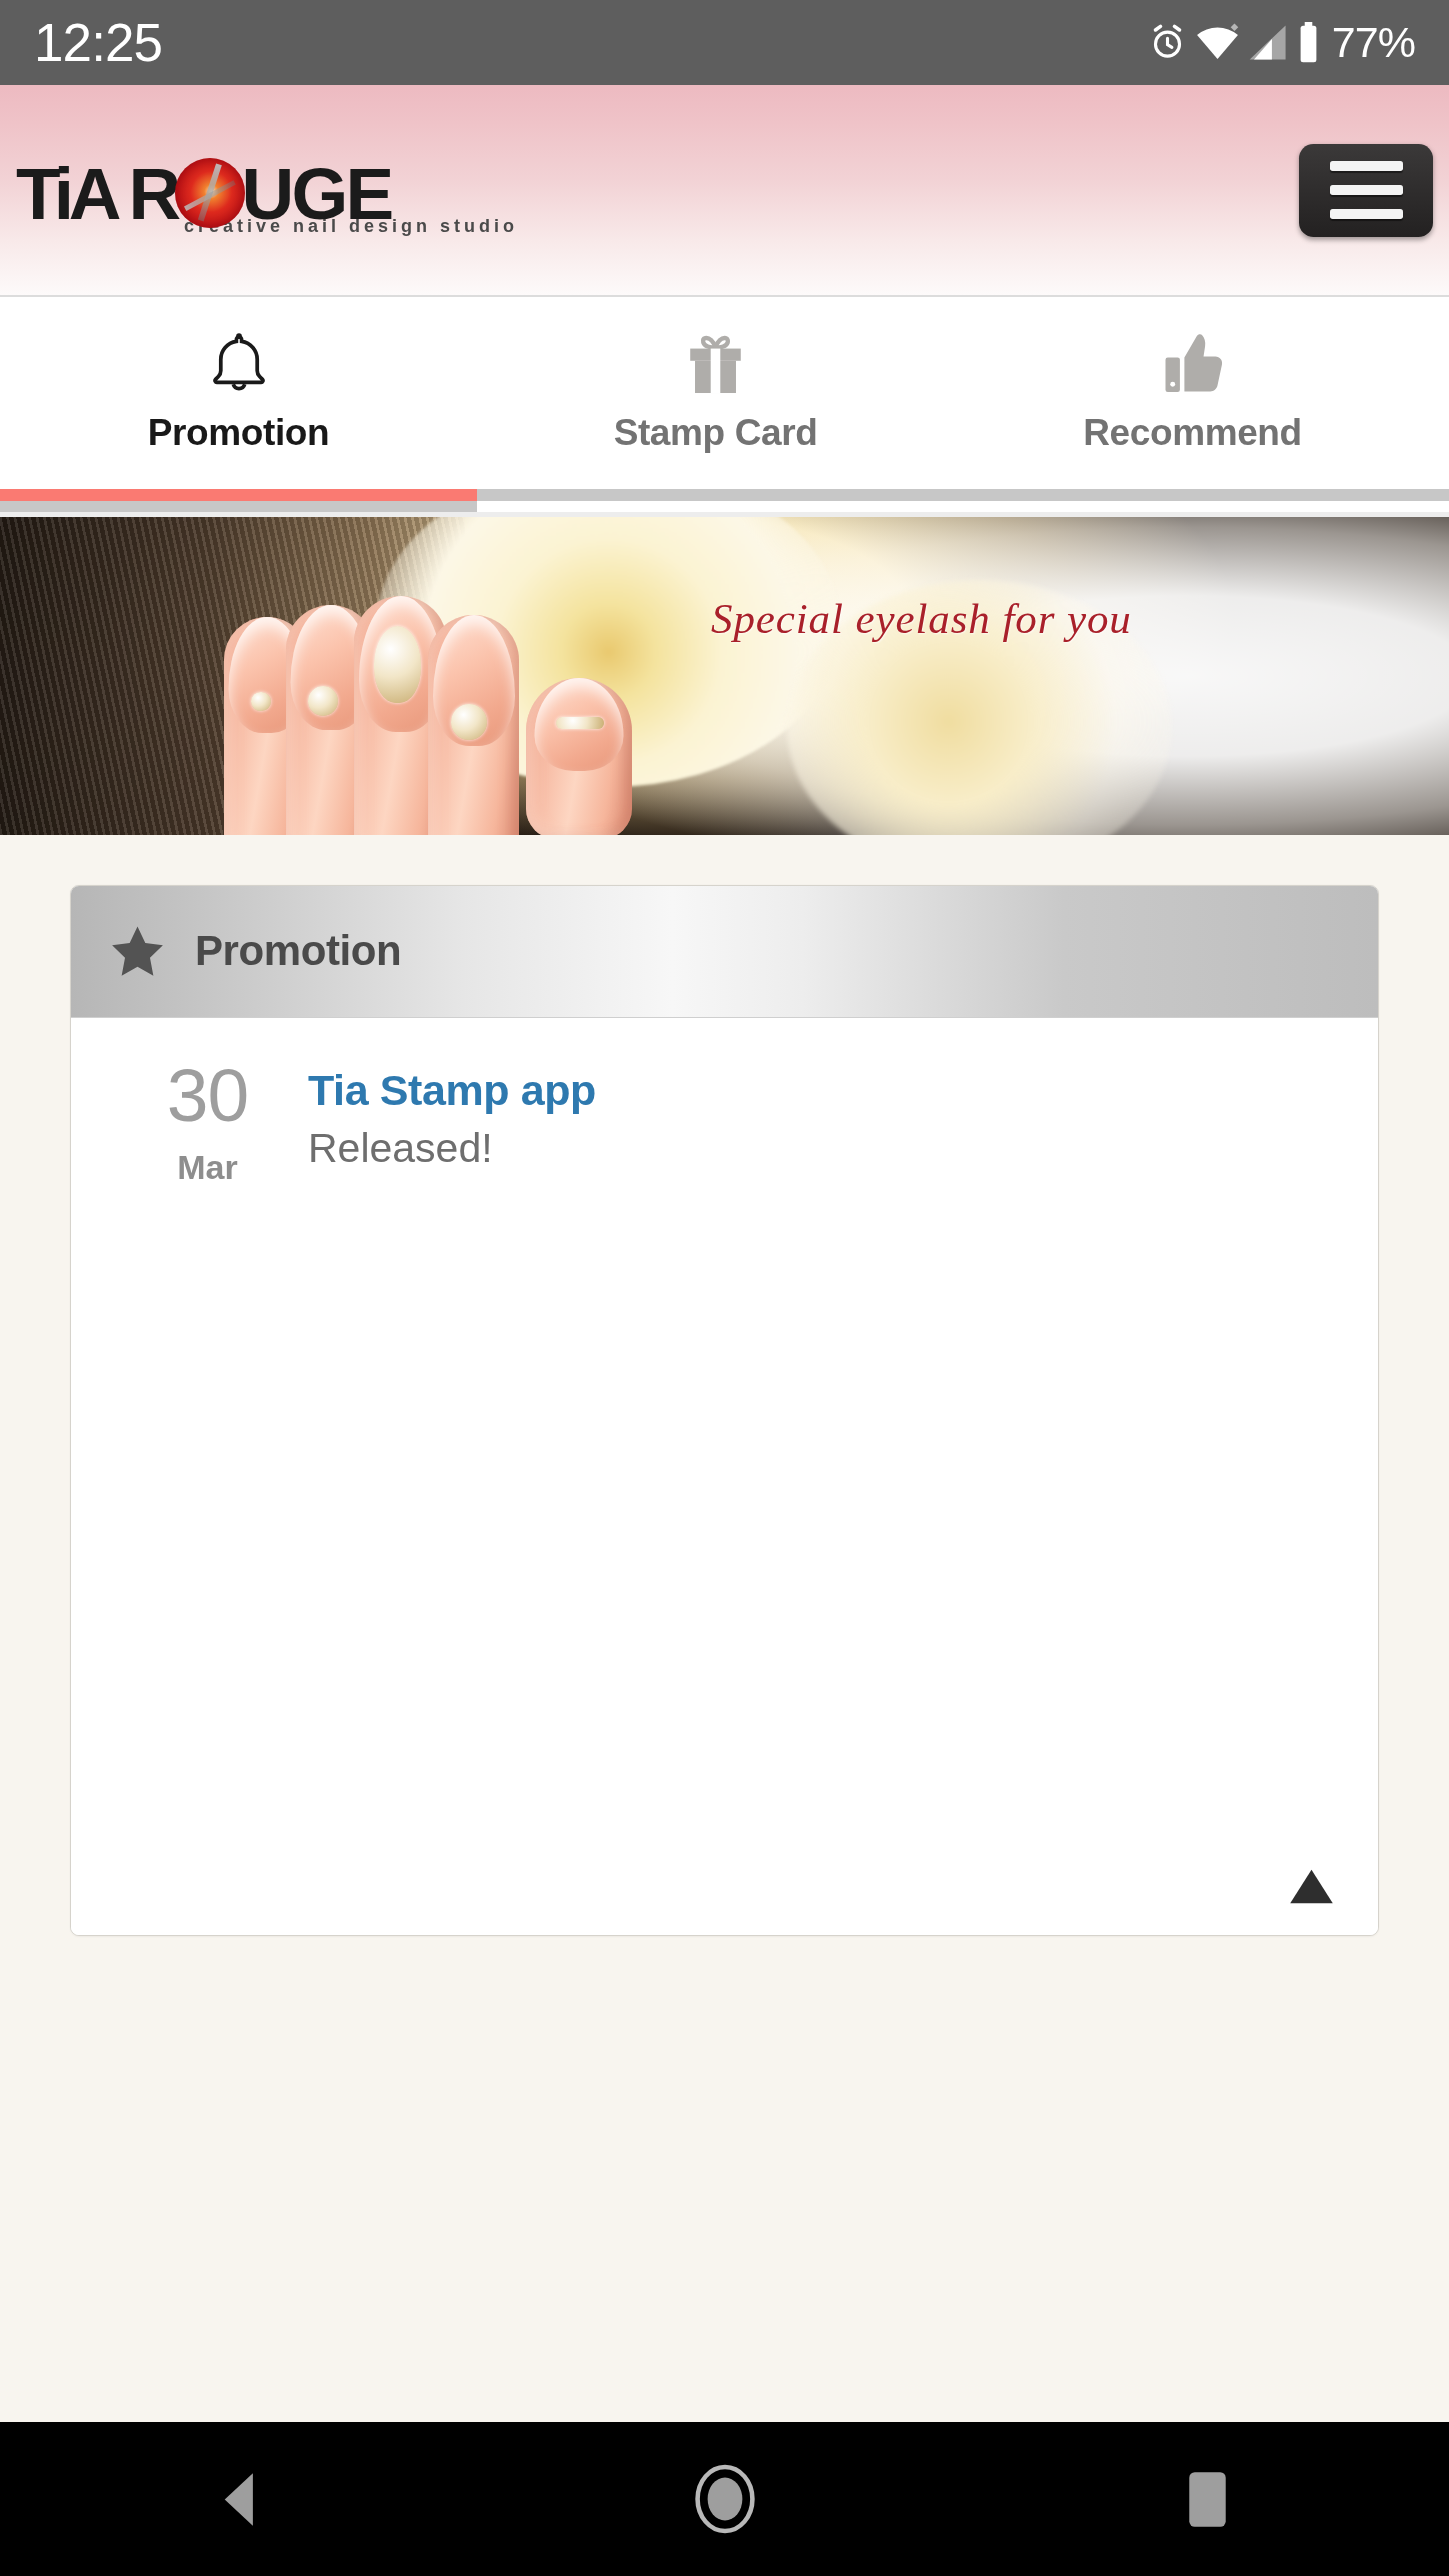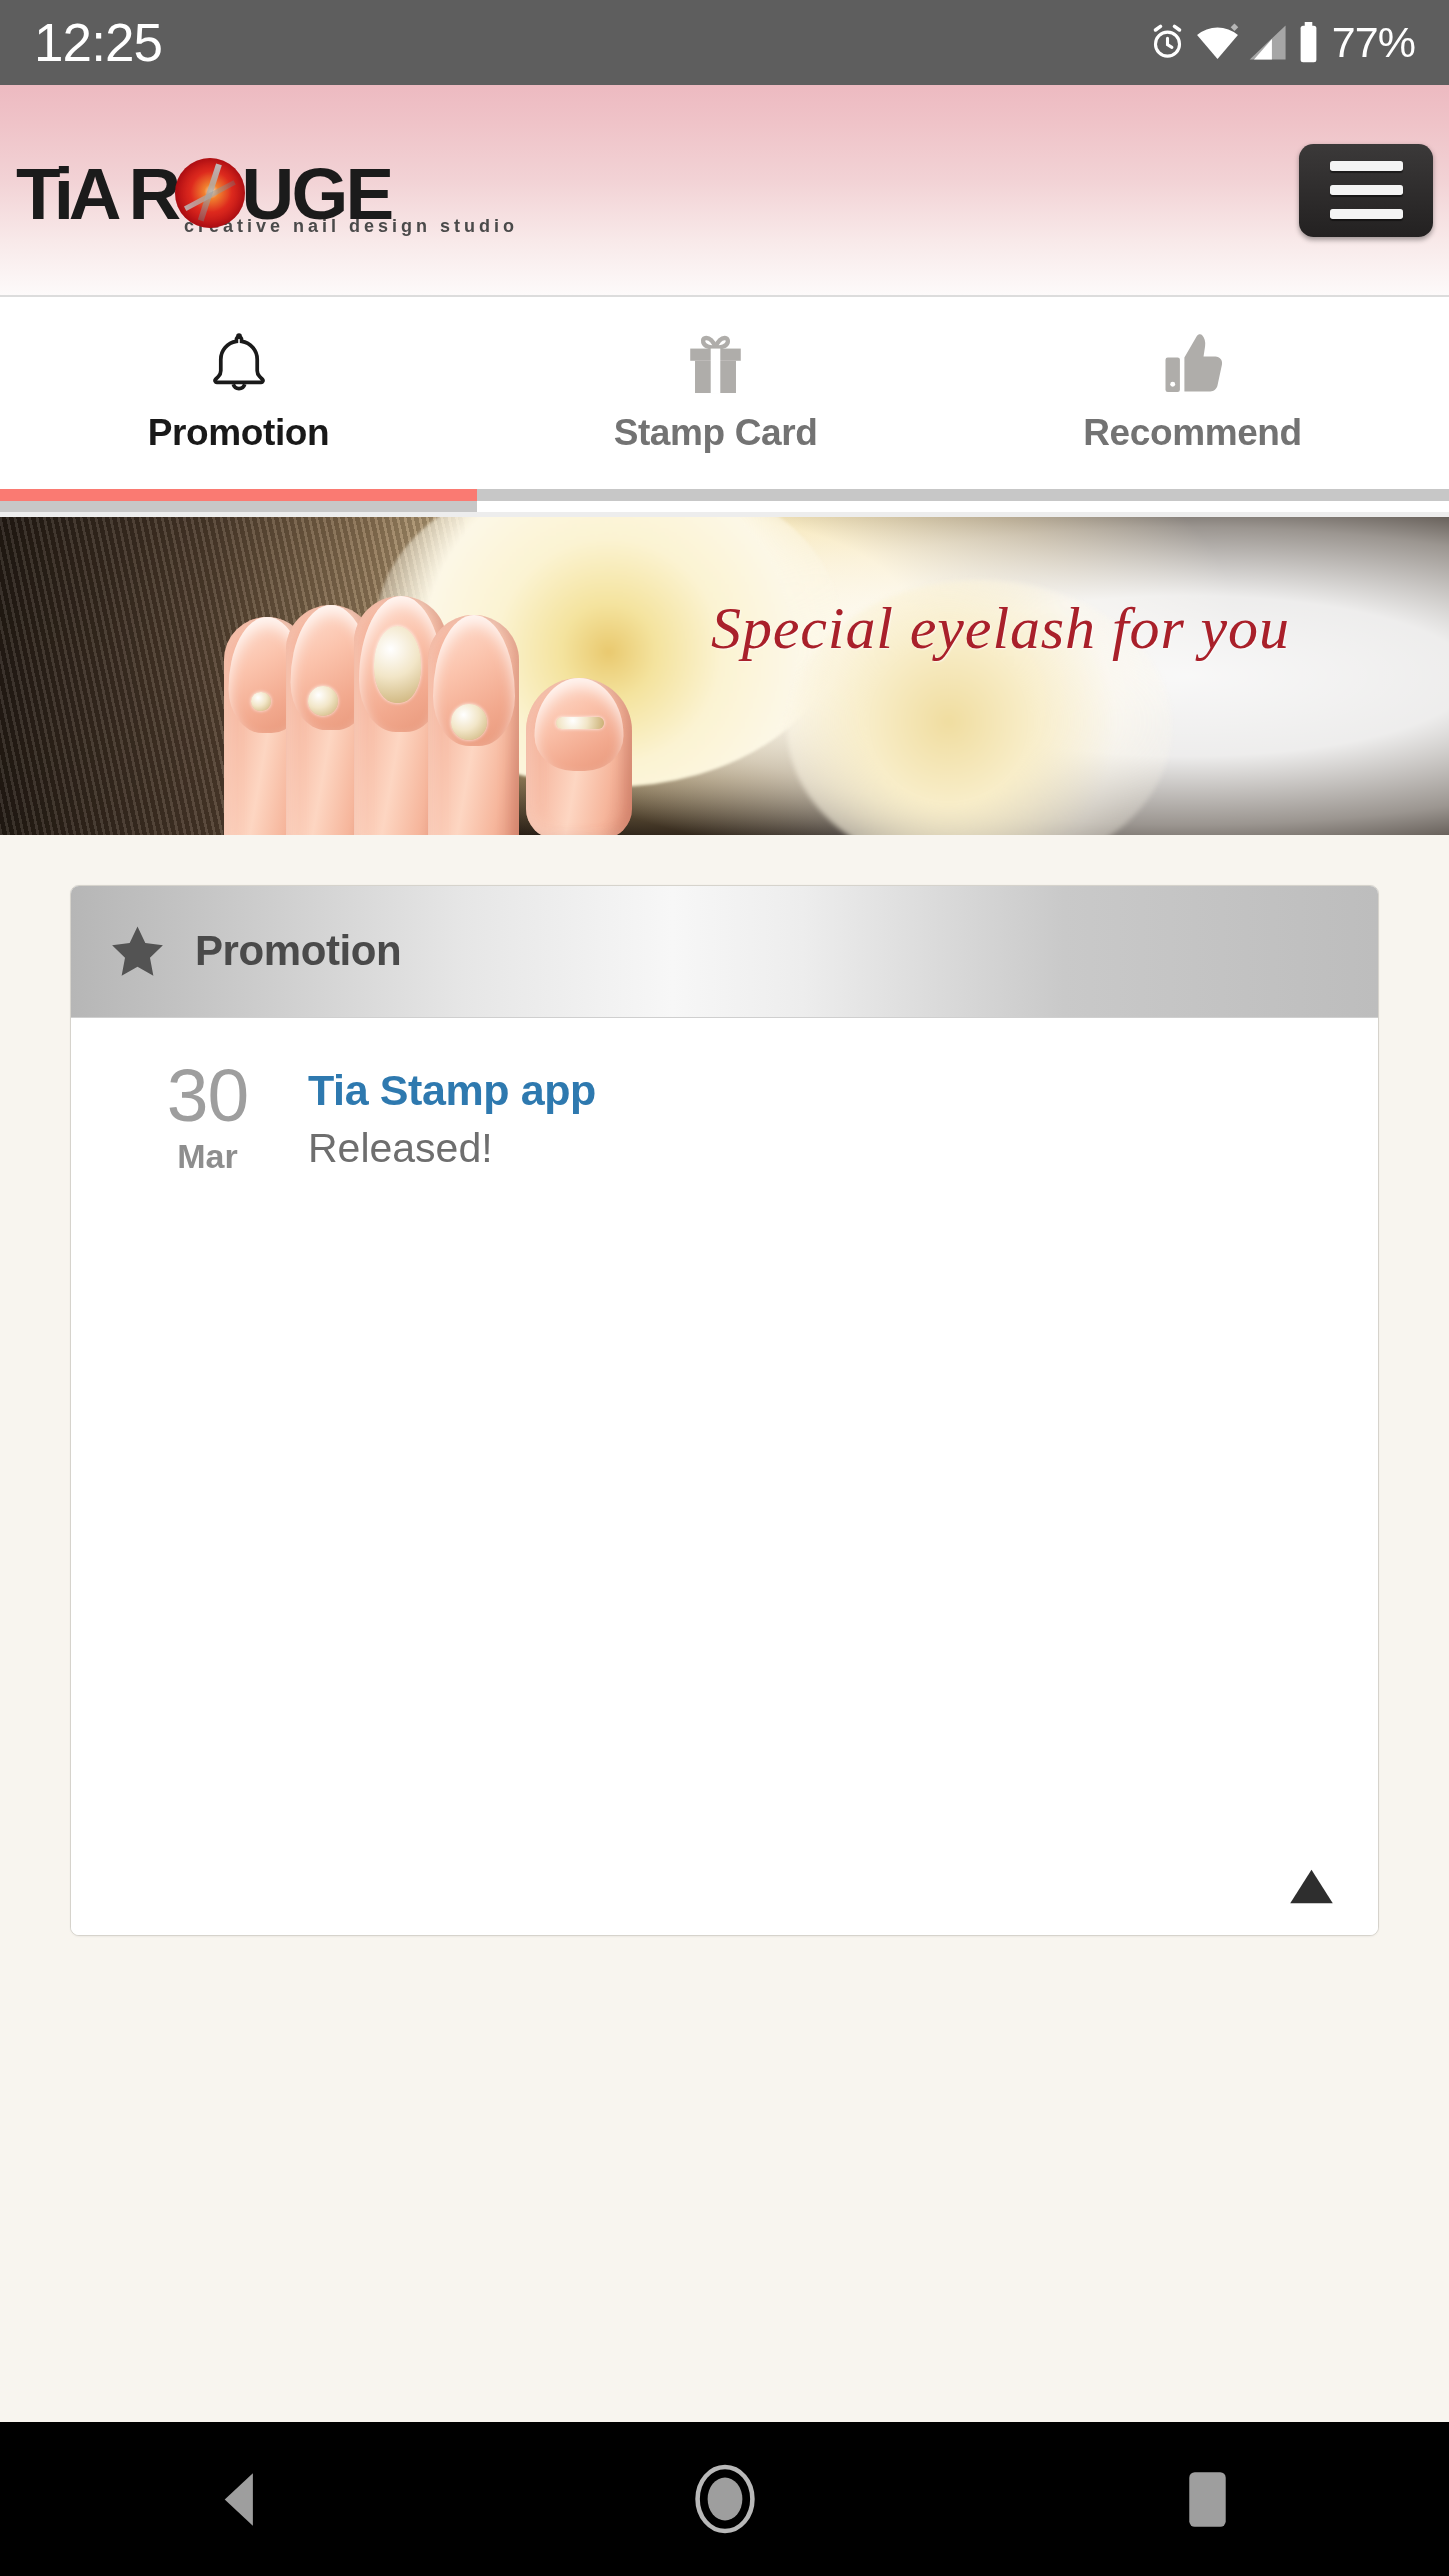--- a/index.html
+++ b/index.html
@@ -196,21 +196,21 @@
   .gem{
     position:absolute;
     border-radius:50%;
     background:radial-gradient(circle at 35% 30%, #FFFFFF 0%, #F2E6C8 45%, #C9AE72 100%);
     box-shadow:0 0 3.6px rgba(255,255,255,.9);
   }
   .hero-title{
     position:absolute; left:711px; top:77px;
     font-family:"Liberation Serif", serif;
     font-style:italic;
-    font-size:60px;
+    font-size:43px;
     color:#A9202A;
     letter-spacing:0.9px;
     white-space:nowrap;
     text-shadow:0.9px 0.9px 1.8px rgba(255,255,255,.7);
   }
   .hero-sub{
     position:absolute; left:747px; top:188px;
     font-family:"DejaVu Sans", sans-serif;
     font-size:41px;
     color:#2A2A2A;
@@ -257,20 +257,21 @@
     display:flex;
     align-items:flex-start;
     padding:0 36px;
   }
   .news-date{
     width:201px;
     flex:0 0 201px;
     display:flex; flex-direction:column;
     align-items:center;
     padding-top:3.6px;
+    gap:11px;
   }
   .news-day{
     font-size:75px; font-weight:300;
     color:#9E9E9E;
     line-height:0.95;
     letter-spacing:-0.9px;
   }
   .news-month{
     font-size:34px; font-weight:700;
     color:#8E8E8E;

